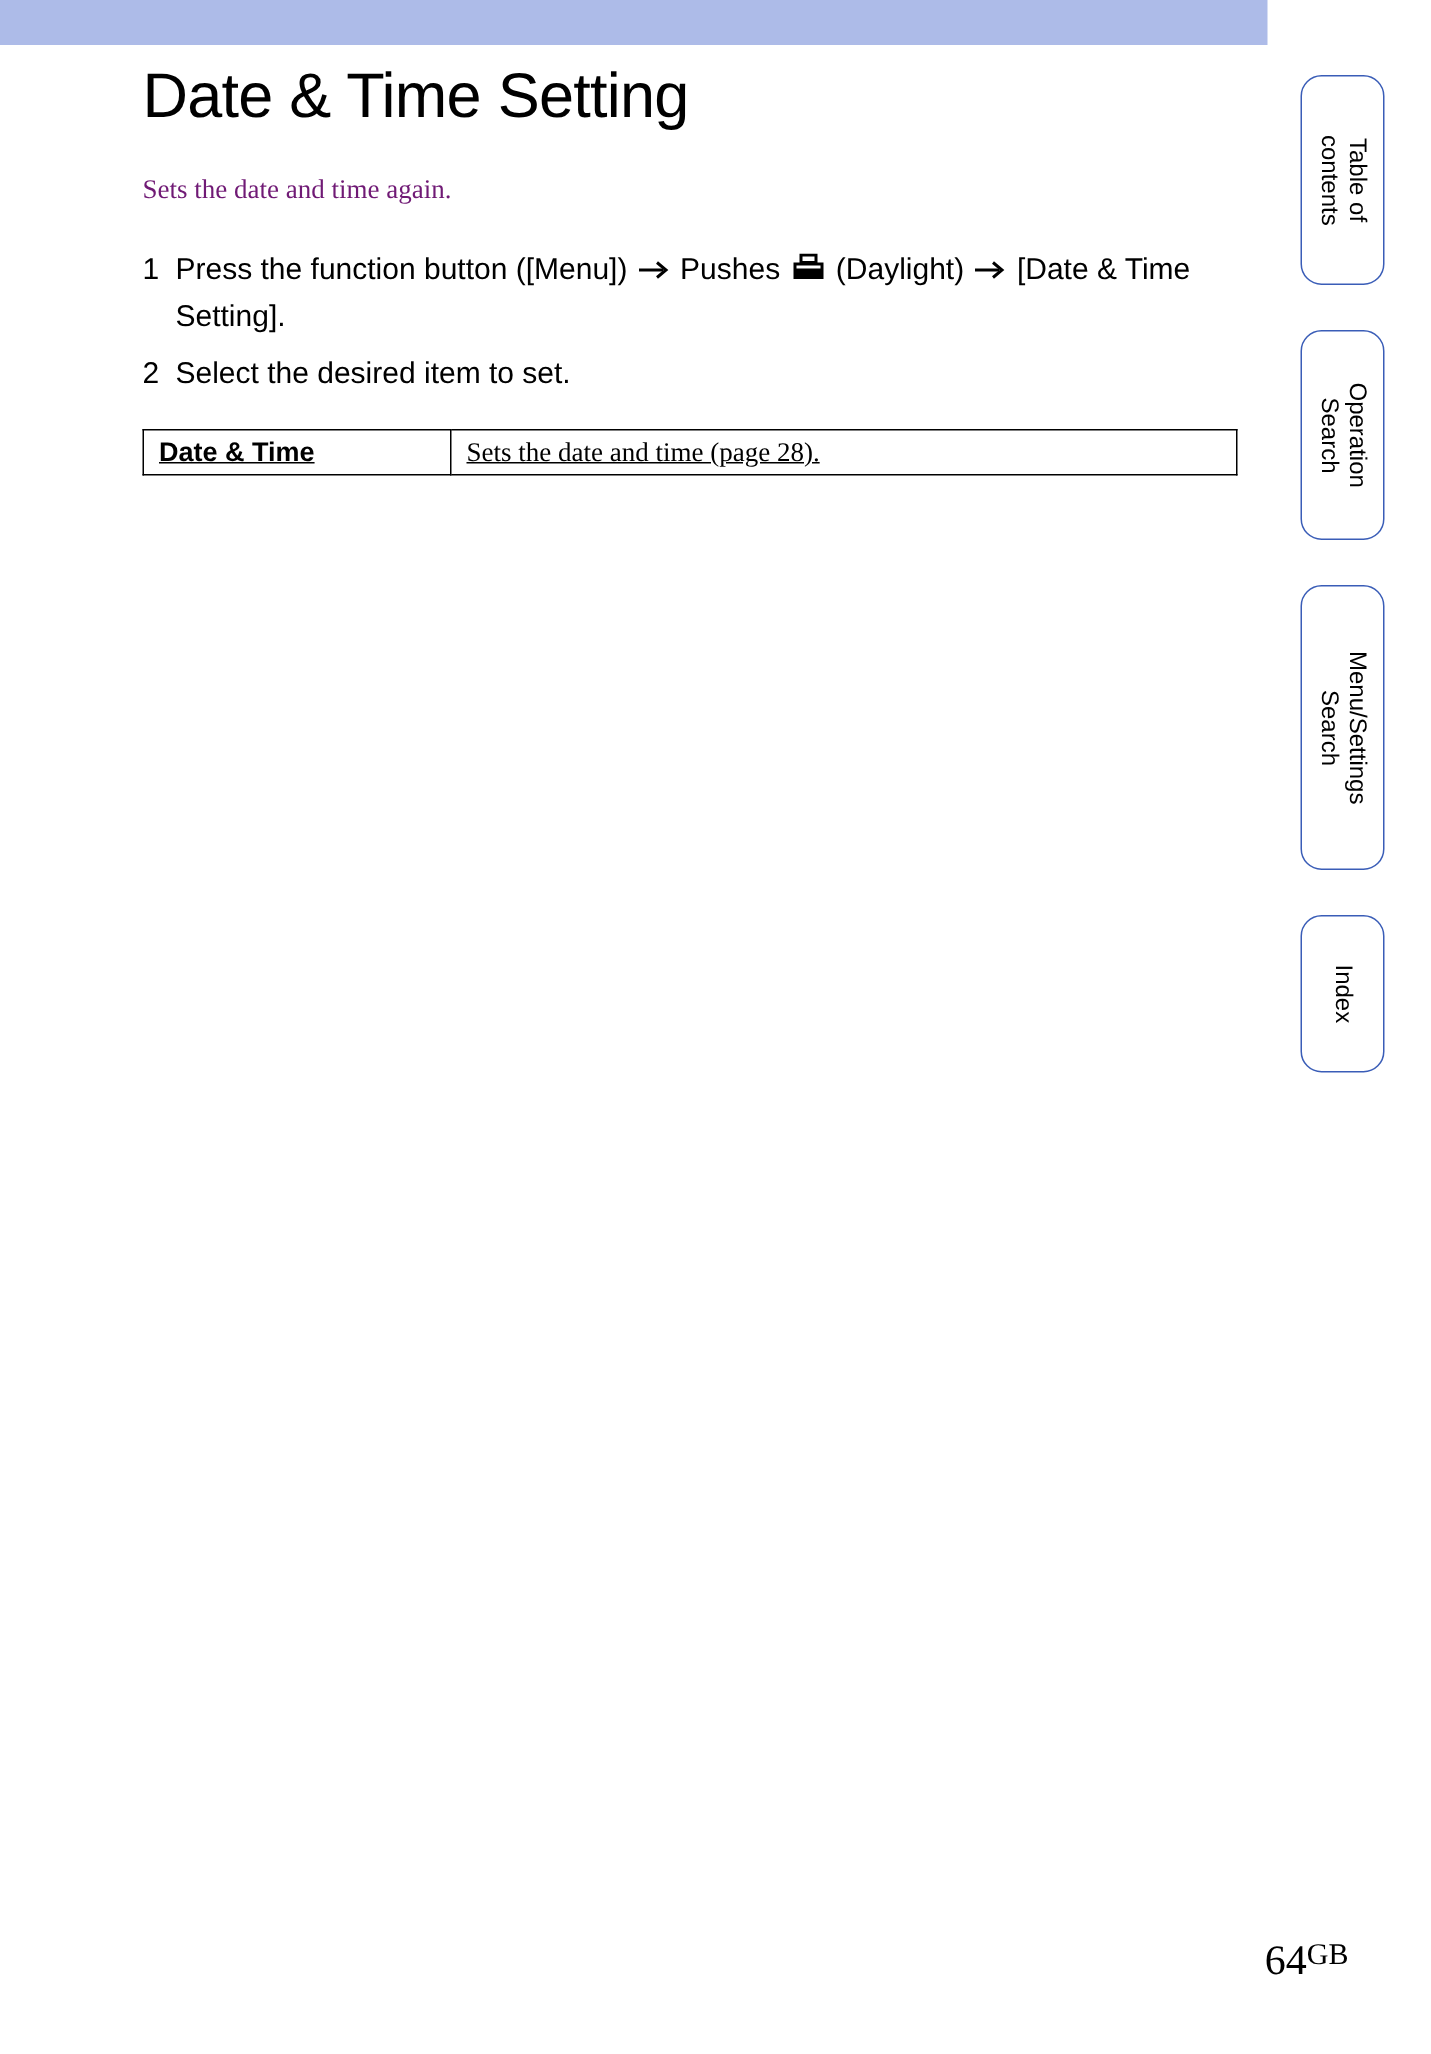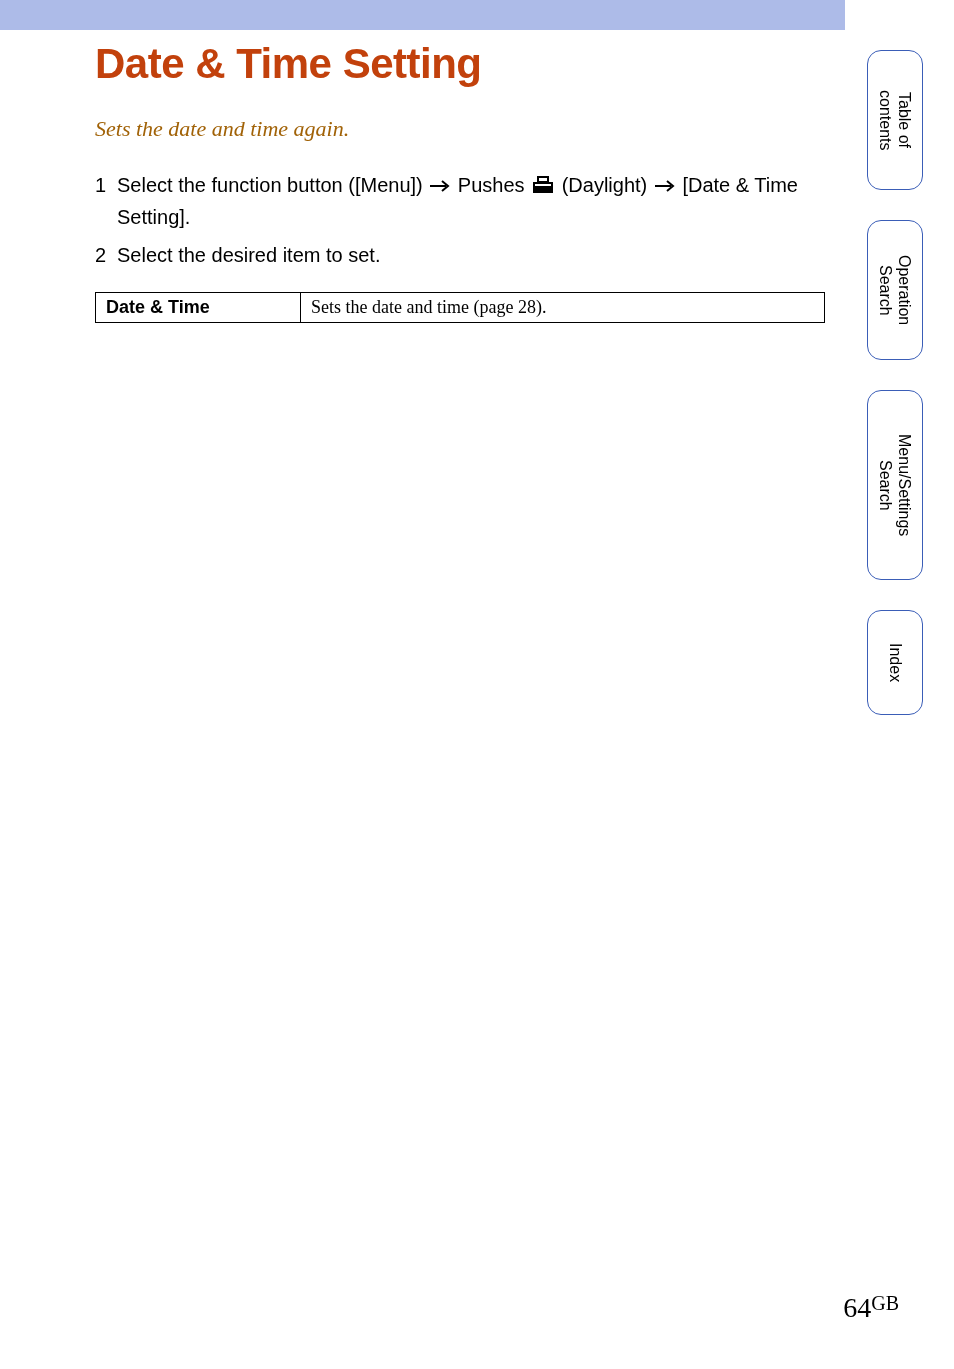--- a/index.html
+++ b/index.html
@@ -23,31 +23,30 @@
       background: #adbbe8;
     }
     .content {
       position: absolute;
       top: 40px;
       left: 95px;
       width: 730px;
     }
     .page-title {
       font-size: 42px;
-      font-weight: bold;
-      color: #c2410c;
+      font-weight: normal;
+      color: #000000;
       margin-bottom: 28px;
       letter-spacing: -0.5px;
     }
     .intro-text {
-      font-size: 22px;
+      font-size: 18px;
       font-family: "Times New Roman", Times, serif;
-      color: #a16207;
+      color: #701a75;
       margin-bottom: 28px;
-      font-style: italic;
     }
     .steps {
       font-size: 20px;
       color: #000;
       margin-bottom: 22px;
     }
     .step {
       display: flex;
       margin-bottom: 8px;
       line-height: 1.5;
@@ -65,20 +64,21 @@
     }
     .settings-icon {
       display: inline-block;
       vertical-align: middle;
       margin: 0 2px;
     }
     .settings-table {
       border-collapse: collapse;
       width: 100%;
       margin-top: 10px;
+      text-decoration: underline;
     }
     .settings-table td {
       border: 1px solid #000;
       padding: 4px 10px;
       font-size: 18px;
       vertical-align: middle;
       height: 30px;
     }
     .settings-table td:first-child {
       width: 205px;
@@ -135,21 +135,21 @@
 <div class="top-bar"></div>
 
 <div class="content">
   <h1 class="page-title">Date &amp; Time Setting</h1>
   <p class="intro-text">Sets the date and time again.</p>
 
   <div class="steps">
     <div class="step">
       <div class="step-num">1</div>
       <div class="step-text">
-        <span>Select the function button ([Menu]) </span>
+        <span>Press the function button ([Menu]) </span>
         <span class="arrow">
           <svg width="20" height="12" viewBox="0 0 20 12">
             <line x1="0" y1="6" x2="16" y2="6" stroke="#000" stroke-width="2"></line>
             <polyline points="12,1 18,6 12,11" fill="none" stroke="#000" stroke-width="2"></polyline>
           </svg>
         </span>
         <span> Pushes </span>
         <span class="settings-icon">
           <svg width="22" height="18" viewBox="0 0 22 18">
             <rect x="1" y="6" width="20" height="11" fill="#000"></rect>

